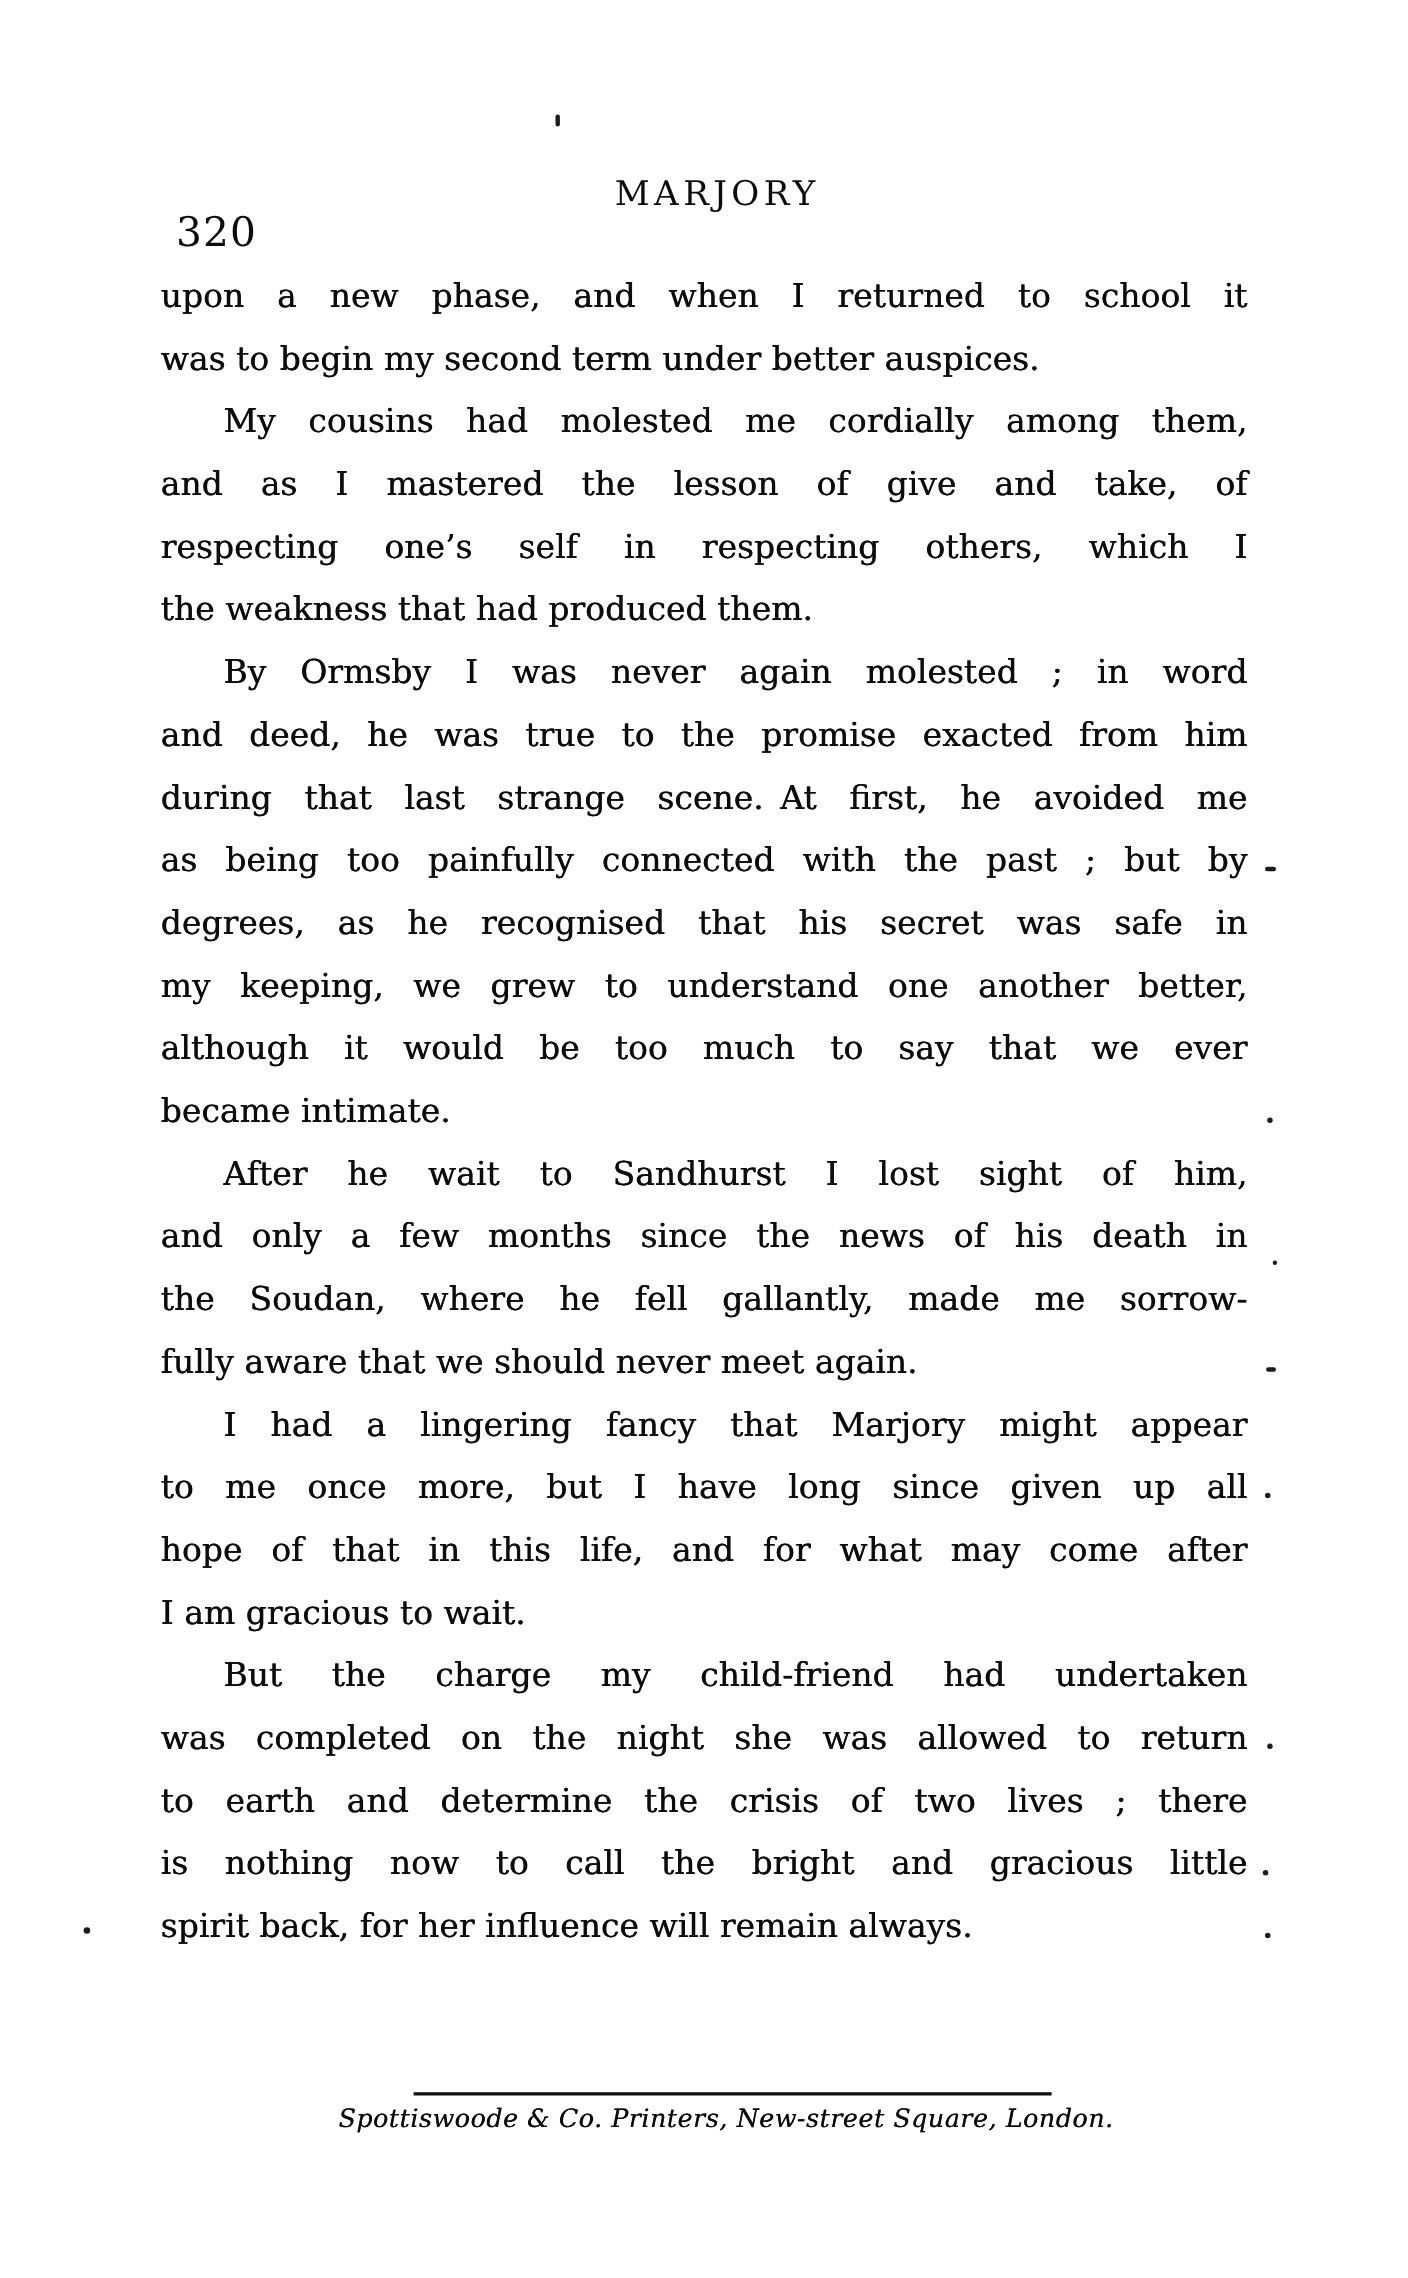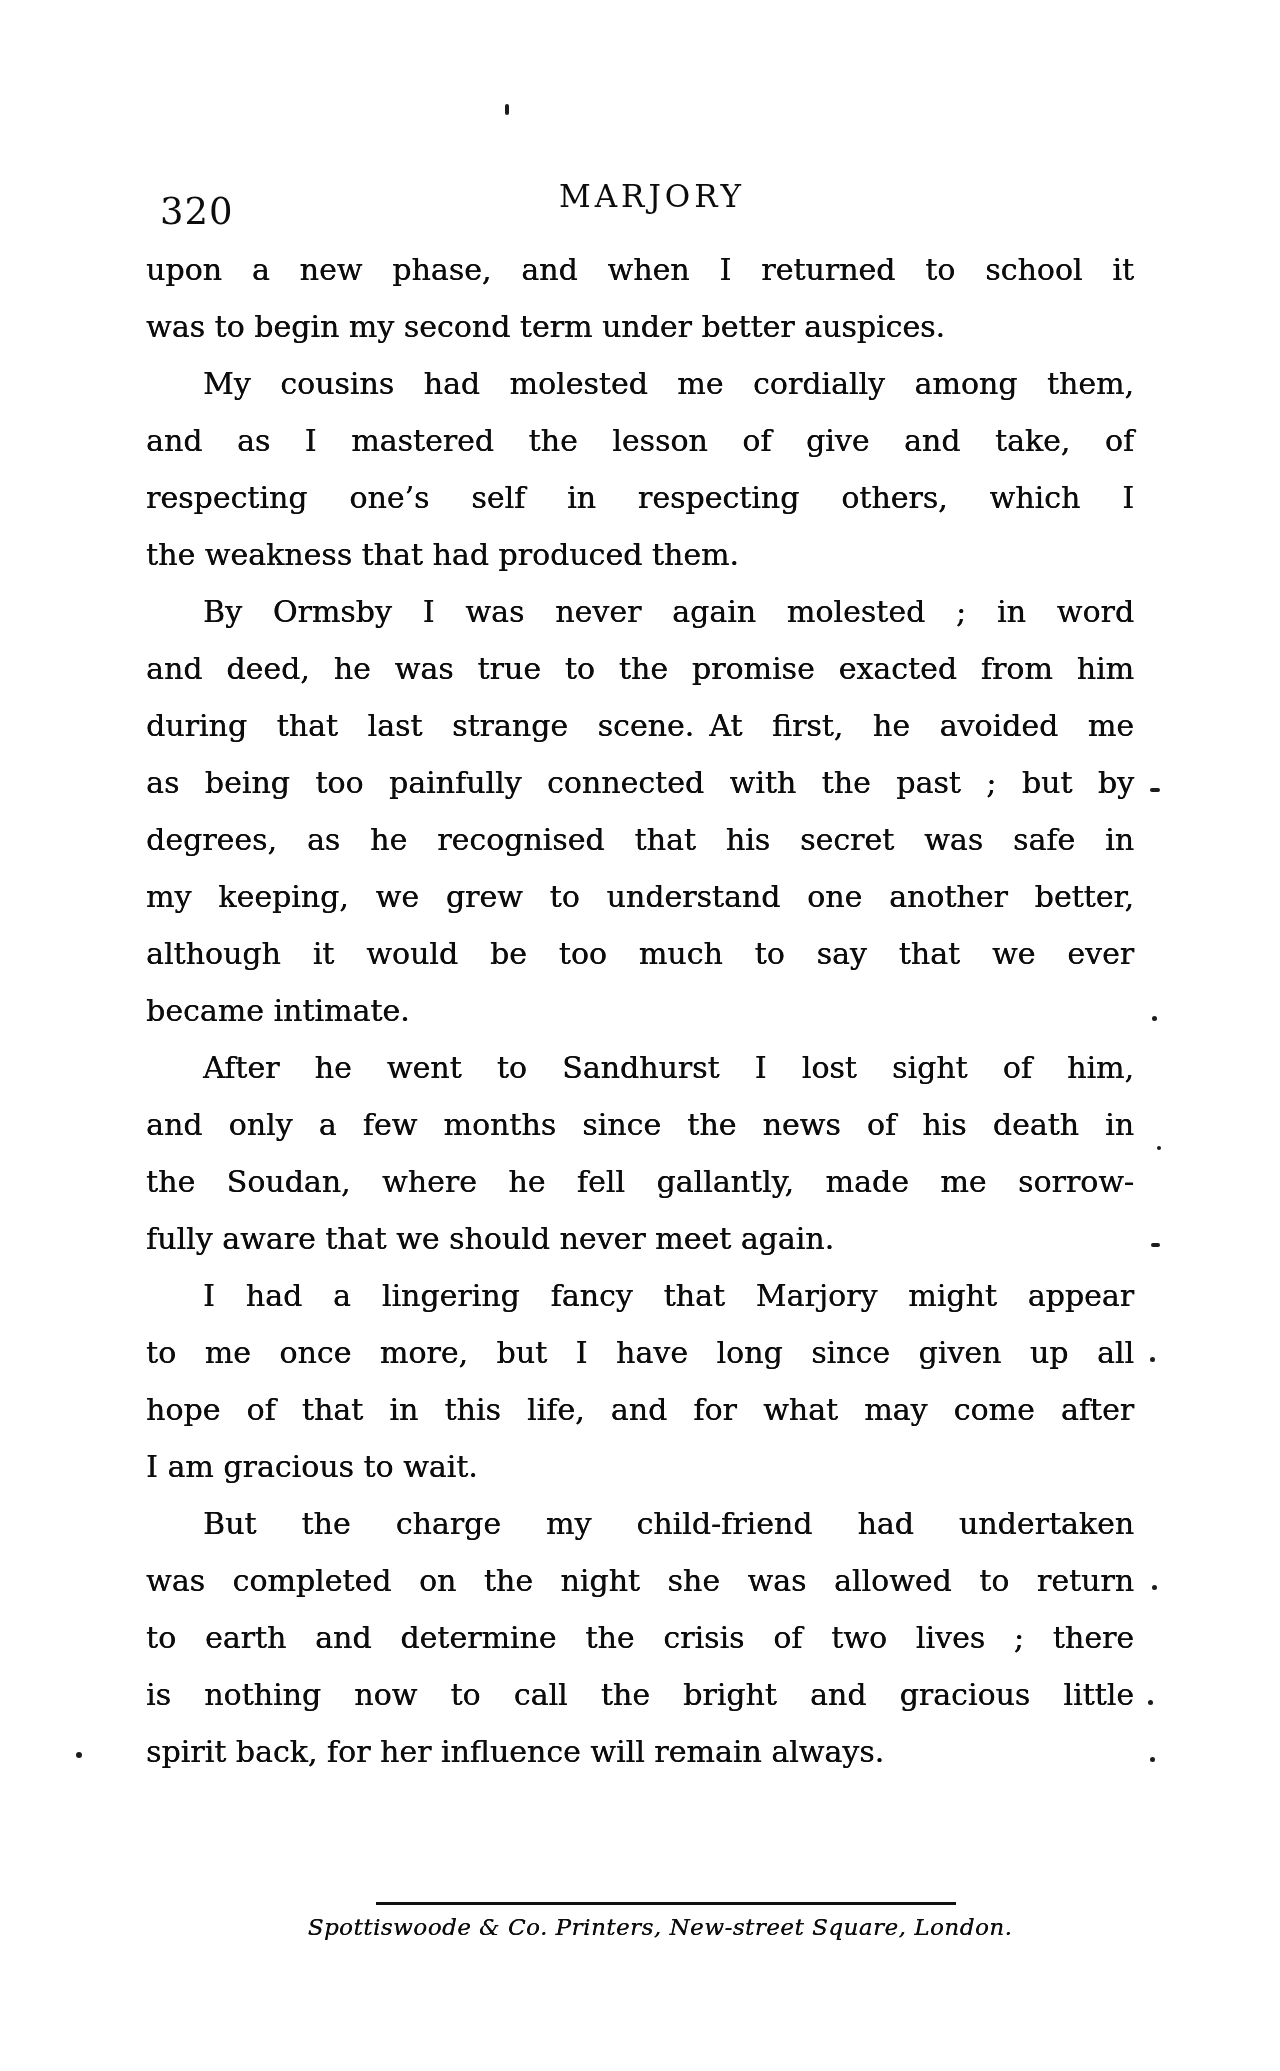--- a/index.html
+++ b/index.html
@@ -13,21 +13,21 @@
   }
   .page { position: absolute; inset: 0; background: #ffffff; }
 
   
   .header { position: absolute; left: 158px; top: 158px; width: 988px; height: 44px; }
   .page-num {
     position: absolute; left: 2px; top: 0;
     font-size: 37px; letter-spacing: 1px; margin-top: 32px;
   }
   .running-title {
-    position: absolute; left: 0; right: 0; top: 20px;
+    position: absolute; left: 0; right: 0; top: 0;
     text-align: center;
     font-size: 31px; letter-spacing: 4px;
   }
 
   
   .body-text {
     position: absolute; left: 146px; top: 241px; width: 988px;
     font-size: 30px; line-height: 57px;
     text-shadow: 0.35px 0 0 currentColor; 
   }
@@ -88,21 +88,21 @@
       <div class="line">and deed, he was true to the promise exacted from him</div>
       <div class="line">during that last strange scene. At first, he avoided me</div>
       <div class="line">as being too painfully connected with the past ; but by</div>
       <div class="line">degrees, as he recognised that his secret was safe in</div>
       <div class="line">my keeping, we grew to understand one another better,</div>
       <div class="line">although it would be too much to say that we ever</div>
       <div class="line last">became intimate.</div>
     </div>
 
     <div class="paragraph">
-      <div class="line indent">After he went to Sandhurst I lost sight of him,</div>
+      <div class="line indent">After he wait to Sandhurst I lost sight of him,</div>
       <div class="line">and only a few months since the news of his death in</div>
       <div class="line">the Soudan, where he fell gallantly, made me sorrow-</div>
       <div class="line last">fully aware that we should never meet again.</div>
     </div>
 
     <div class="paragraph">
       <div class="line indent">I had a lingering fancy that Marjory might appear</div>
       <div class="line">to me once more, but I have long since given up all</div>
       <div class="line">hope of that in this life, and for what may come after</div>
       <div class="line last">I am gracious to wait.</div>

